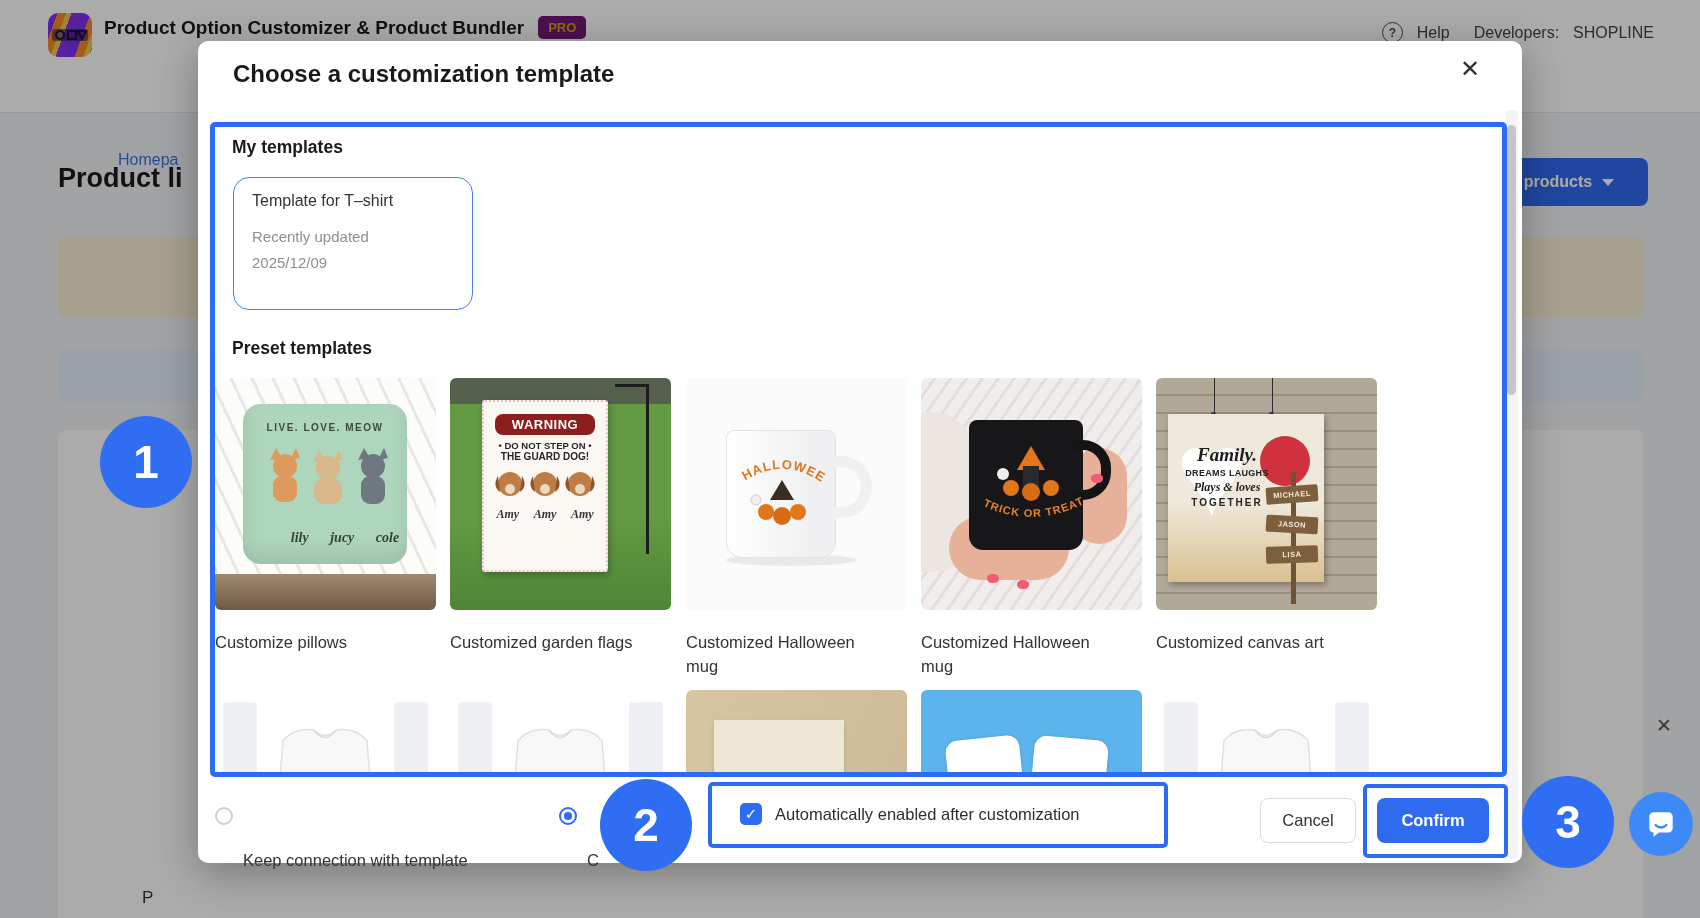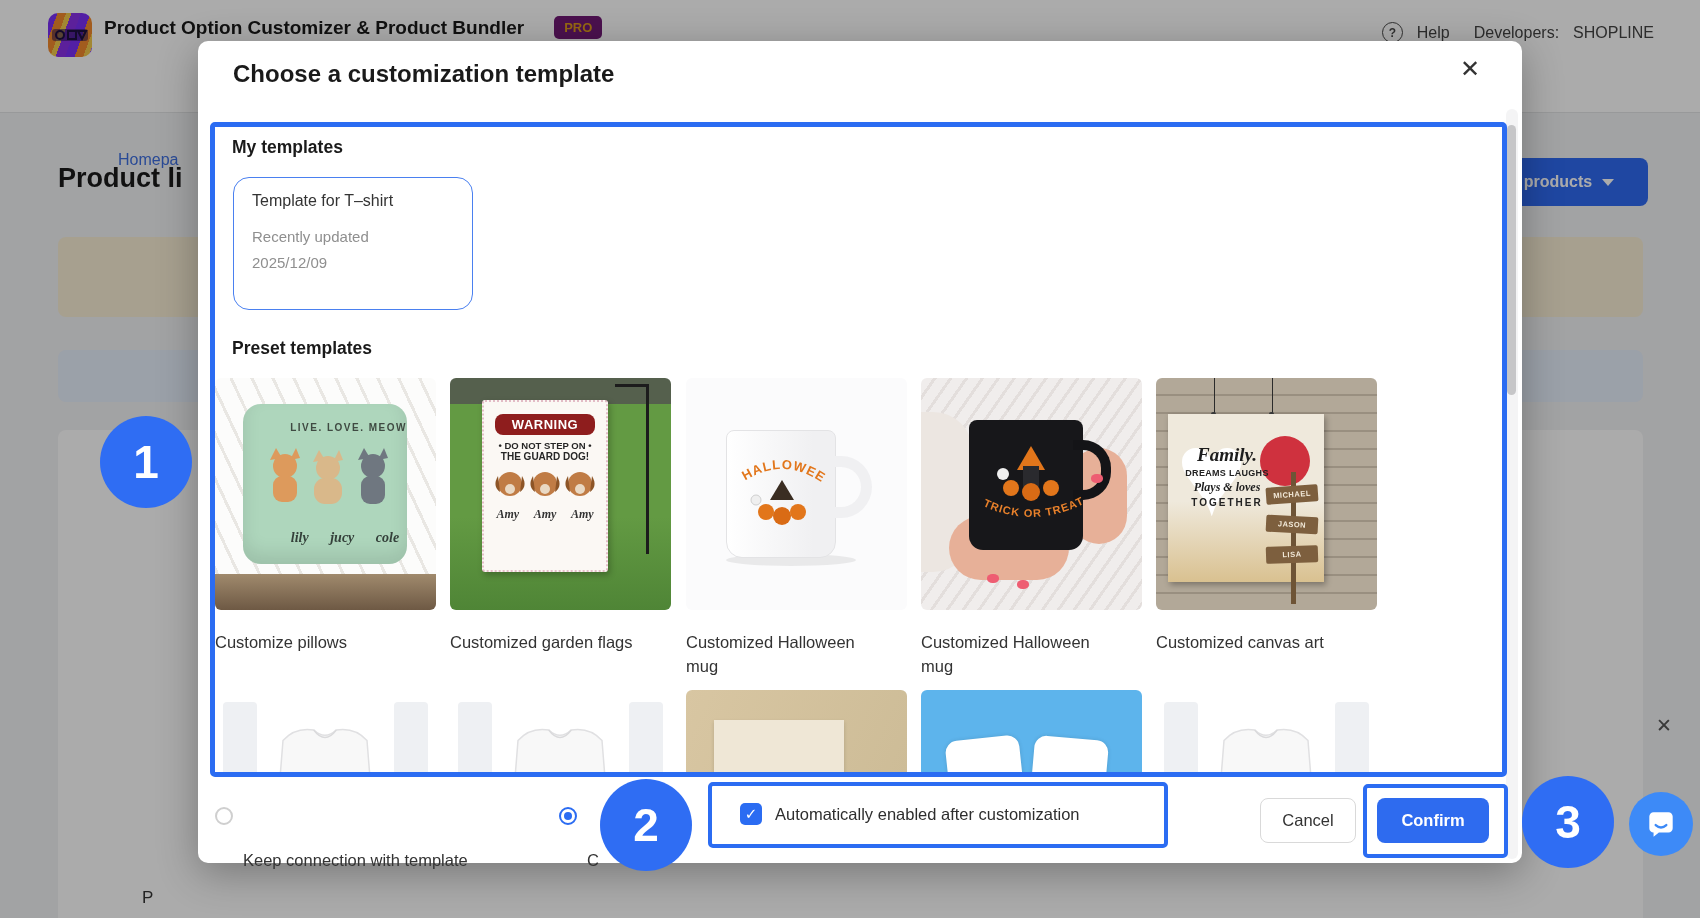--- a/index.html
+++ b/index.html
@@ -3,21 +3,21 @@
 <meta charset="utf-8">
 <style>
   html,body{margin:0;padding:0;background:#d8d9db;font-family:"Liberation Sans","DejaVu Sans",sans-serif;}
   #screen{position:relative;width:1700px;height:918px;background:#f2f3f5;overflow:hidden;margin:0 auto;}
   .abs{position:absolute;}
   
   #appHeader{left:0;top:0;width:1700px;height:70px;background:#fff;}
   #appIcon{left:48px;top:13px;width:44px;height:44px;border-radius:10px;overflow:hidden;
     background:repeating-linear-gradient(110deg,#7b2ff7 0 9px,#f28a2e 9px 17px,#f2c94c 17px 22px,#8a31e8 22px 31px);}
   #appIcon svg{position:absolute;left:0;top:0;}
-  #titleRow{left:104px;top:16px;display:flex;align-items:center;gap:30px;}
+  #titleRow{left:104px;top:16px;display:flex;align-items:center;gap:14px;}
   .appTitle{font-size:19px;font-weight:700;color:#1a1a1a;}
   .proBadge{background:#701a75;color:#de9a1c;font-size:13px;font-weight:700;padding:4px 10px;border-radius:5px;}
   #headerRight{right:46px;top:22px;display:flex;align-items:center;gap:14px;color:#444;font-size:16px;}
   .helpIcon{width:19px;height:19px;border:1.6px solid #4a4a4a;border-radius:50%;display:inline-flex;align-items:center;justify-content:center;font-size:12px;color:#4a4a4a;font-weight:700;}
   .devName{margin-left:10px;}
   #tabBar{left:0;top:70px;width:1700px;height:42px;background:#fff;border-bottom:1px solid #e3e4e6;}
   #homeTab{left:118px;top:81px;font-size:16px;color:#3e6fe0;}
   #pageTitle{left:58px;top:162px;font-size:27px;font-weight:700;color:#1a1a1a;line-height:32px;}
   #productsBtn{left:1490px;top:158px;width:158px;height:48px;background:#2f6bf2;border-radius:8px;display:flex;align-items:center;justify-content:center;gap:10px;color:#fff;font-size:16px;font-weight:600;}
   .caretDown{width:0;height:0;border-left:6px solid transparent;border-right:6px solid transparent;border-top:7px solid #fff;}
@@ -49,21 +49,21 @@
   #presetHead{left:34px;top:297px;}
   .th{top:337px;width:221px;height:232px;border-radius:6px;overflow:hidden;}
   .c1{left:17px;} .c2{left:252px;} .c3{left:488px;} .c4{left:723px;} .c5{left:958px;}
   .cap{top:589px;font-size:16.5px;color:#333;line-height:24px;}
   .capNarrow{width:190px;}
   .th2{top:649px;width:221px;height:86px;border-radius:6px 6px 0 0;overflow:hidden;background:#fff;}
   
   .thPillow{background:repeating-linear-gradient(65deg,#fcfcfb 0 16px,#e9e7e3 16px 19px);}
   .pillowFloor{position:absolute;bottom:0;left:0;width:100%;height:36px;background:linear-gradient(#a08a6d,#6e5944);}
   .pillowBody{position:absolute;left:28px;top:26px;width:164px;height:160px;background:#aed6bc;border-radius:18px;box-shadow:inset 0 -10px 18px rgba(0,0,0,.10);}
-  .pillowTxt{position:absolute;top:18px;width:100%;text-align:right;font-size:10px;letter-spacing:1.5px;color:#3f4a42;font-weight:600;}
+  .pillowTxt{position:absolute;top:18px;width:100%;text-align:center;font-size:10px;letter-spacing:1.5px;color:#3f4a42;font-weight:600;}
   .pillowCats{position:absolute;left:17px;top:42px;}
   .pillowNames{position:absolute;bottom:18px;width:100%;text-align:center;font-family:"Liberation Serif","DejaVu Serif",serif;font-style:italic;font-weight:700;font-size:14px;color:#34403a;word-spacing:18px;padding-left:20px;}
   
   .thFlag{background:linear-gradient(180deg,#55604d 0 26px,#639a43 26px 60%,#4f8536);}
   .flagPole{position:absolute;right:22px;top:6px;width:3px;height:170px;background:#1c1c1c;}
   .flagPoleTop{position:absolute;right:22px;top:6px;width:34px;height:3px;background:#1c1c1c;}
   .flagCloth{position:absolute;left:32px;top:22px;width:126px;height:172px;background:#fbf8f4;border-radius:3px;box-shadow:2px 3px 6px rgba(0,0,0,.25);border:2px dotted #e3bcc6;box-sizing:border-box;text-align:center;}
   .flagWarn{margin:12px auto 0;width:100px;padding:3px 0;background:#8e1d1d;border-radius:8px;color:#fff;font-size:13px;font-weight:800;letter-spacing:.5px;}
   .flagLine{margin-top:5px;font-size:9.5px;font-weight:800;color:#262626;}
   .flagLine:before{content:"• ";} .flagLine:after{content:" •";}

